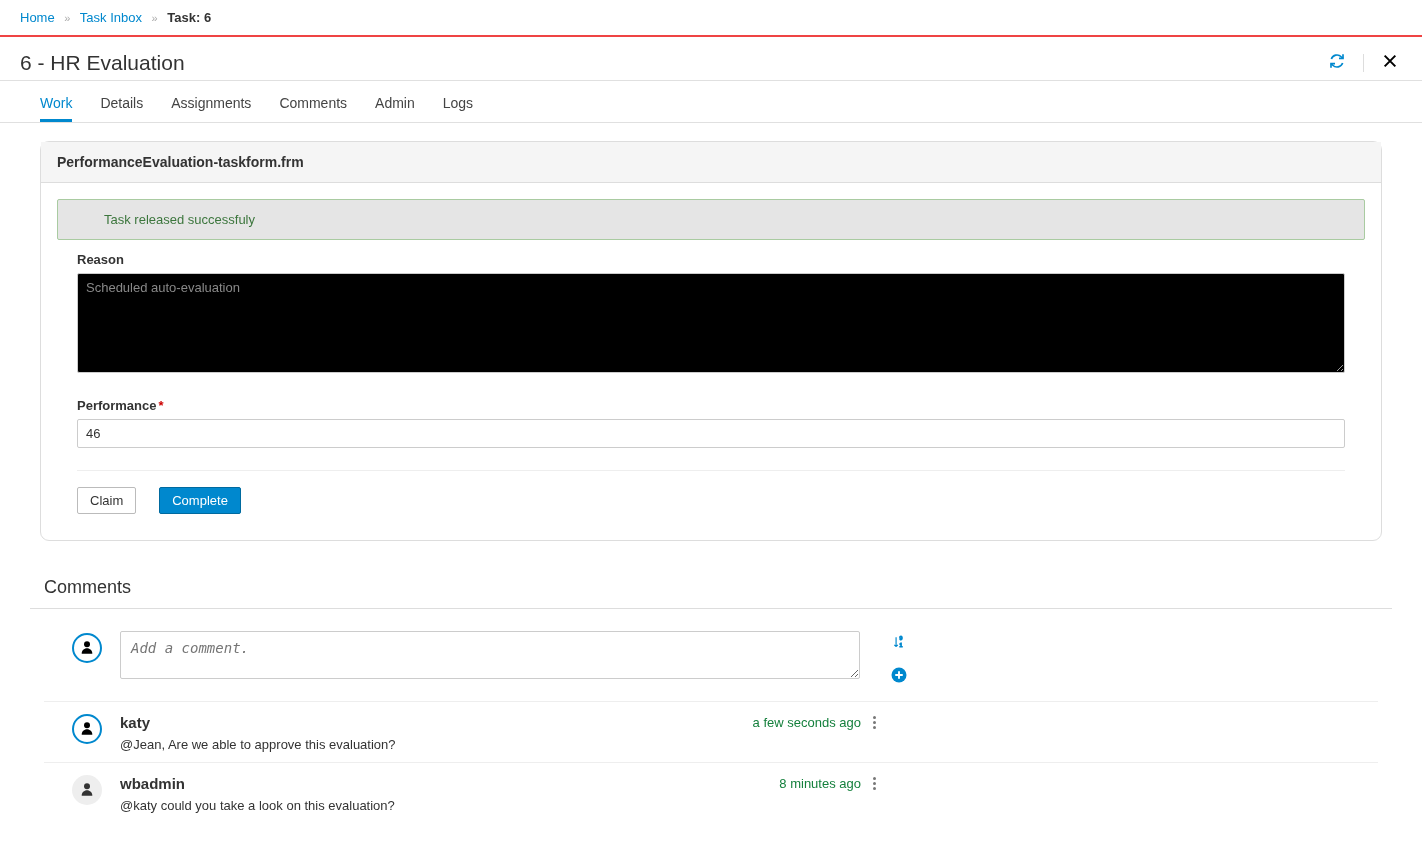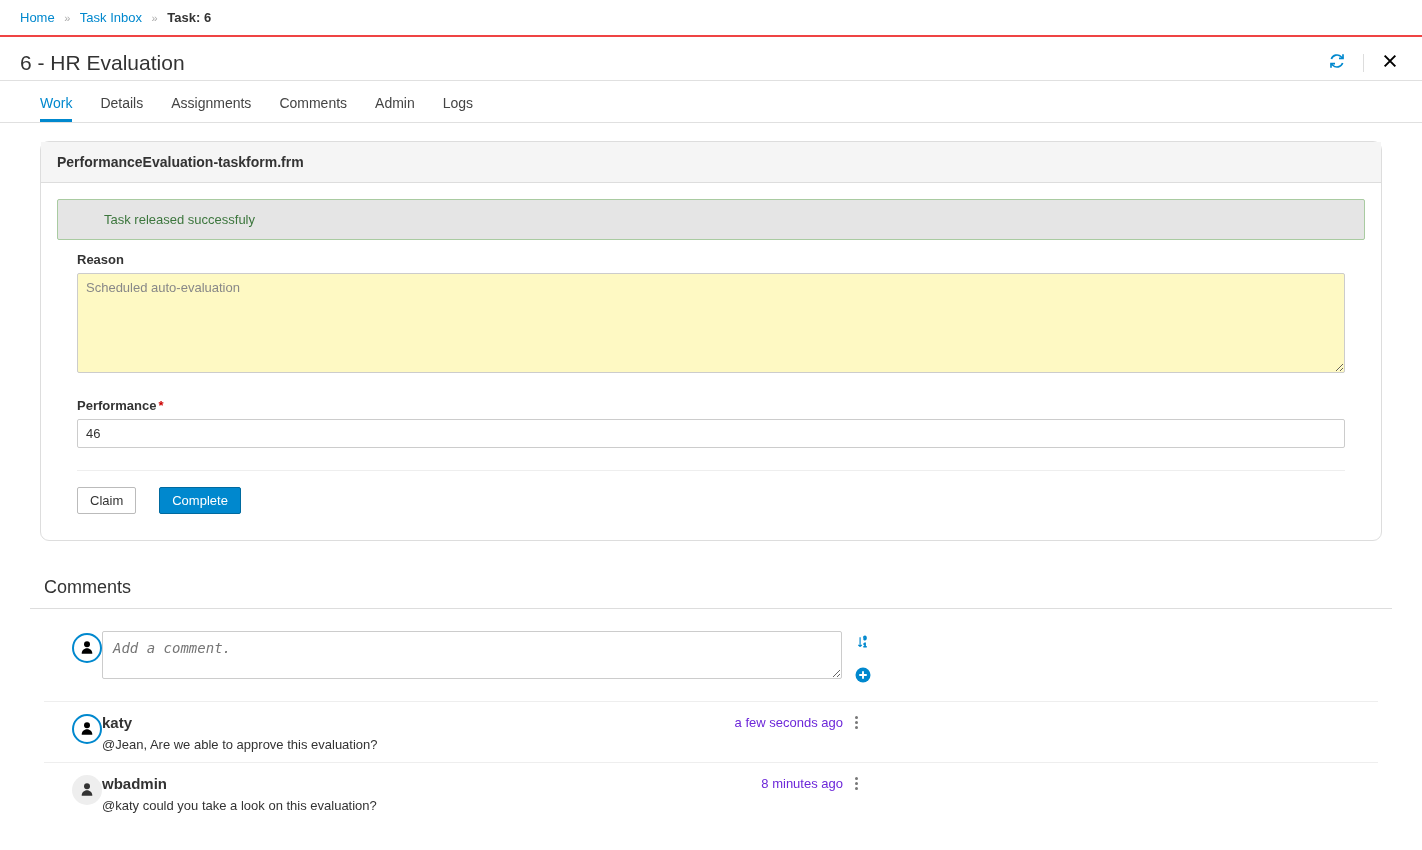--- a/index.html
+++ b/index.html
@@ -106,21 +106,21 @@
   textarea.form-control, input.form-control {
     width: 100%;
     border: 1px solid #ccc;
     border-radius: 2px;
     padding: 6px 8px;
     font-size: 13px;
     font-family: inherit;
     color: #333;
   }
   textarea.form-control[readonly] {
-    background: #fef9c3;
+    background: #000000;
     color: #888;
     resize: vertical;
   }
   textarea.reason { height: 100px; }
   .field { margin-bottom: 22px; padding: 0 20px; }
 
   .form-actions {
     margin: 10px 20px 10px 20px;
     padding-top: 16px;
     border-top: 1px solid #eee;
@@ -150,20 +150,21 @@
     font-size: 18px;
     font-weight: 400;
     color: #333;
     padding-bottom: 10px;
   }
   .comments-hr { border: none; border-top: 1px solid #ddd; margin: 0 -14px 12px -14px; }
 
   .comment-row {
     display: flex;
     align-items: flex-start;
+    gap: 18px;
     padding: 10px 0;
   }
   .comment-row.bordered { border-bottom: 1px solid #eee; }
   .avatar {
     width: 30px; height: 30px;
     border-radius: 50%;
     display: flex; align-items: center; justify-content: center;
     flex-shrink: 0;
     margin-left: 28px;
     margin-top: 2px;
@@ -194,21 +195,21 @@
   }
 
   .comment-head {
     display: flex;
     align-items: center;
     justify-content: space-between;
     width: 760px;
   }
   .comment-user { font-weight: 700; font-size: 15px; }
   .comment-meta { display: flex; align-items: center; gap: 8px; }
-  .comment-time { color: #6d28d9; font-size: 13px; }
+  .comment-time { color: #15803d; font-size: 13px; }
   .comment-text { font-size: 13px; color: #333; margin-top: 4px; }
 
   .kebab { display: inline-flex; flex-direction: column; gap: 2px; padding: 4px; cursor: pointer;}
   .kebab span { width: 3px; height: 3px; background: #777; border-radius: 50%; display:block;}
 </style>
 </head>
 <body>
 
 <div class="breadcrumb">
   <a href="#">Home</a>

